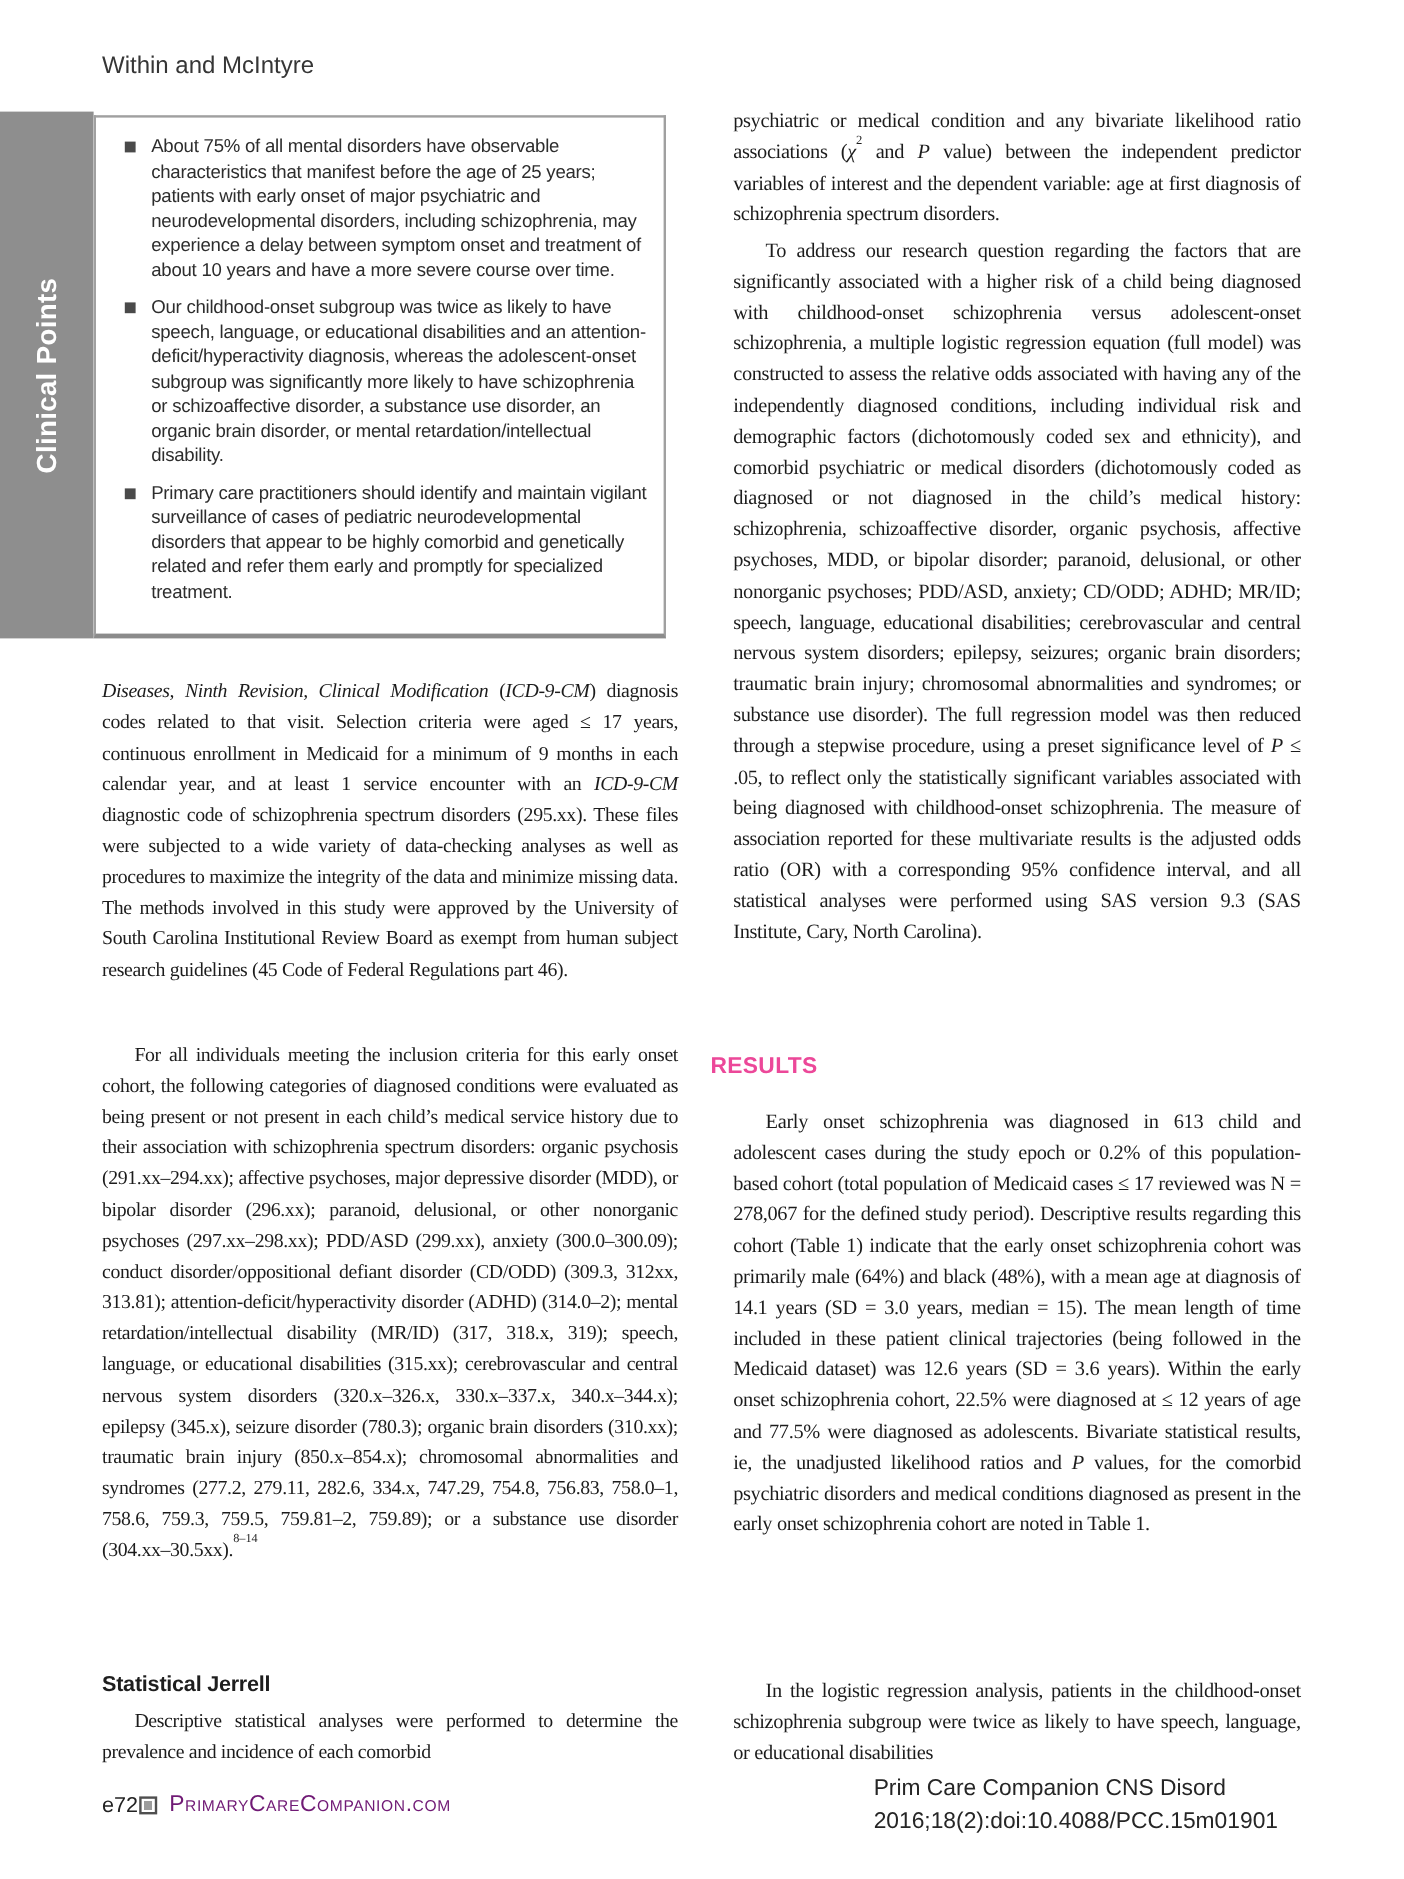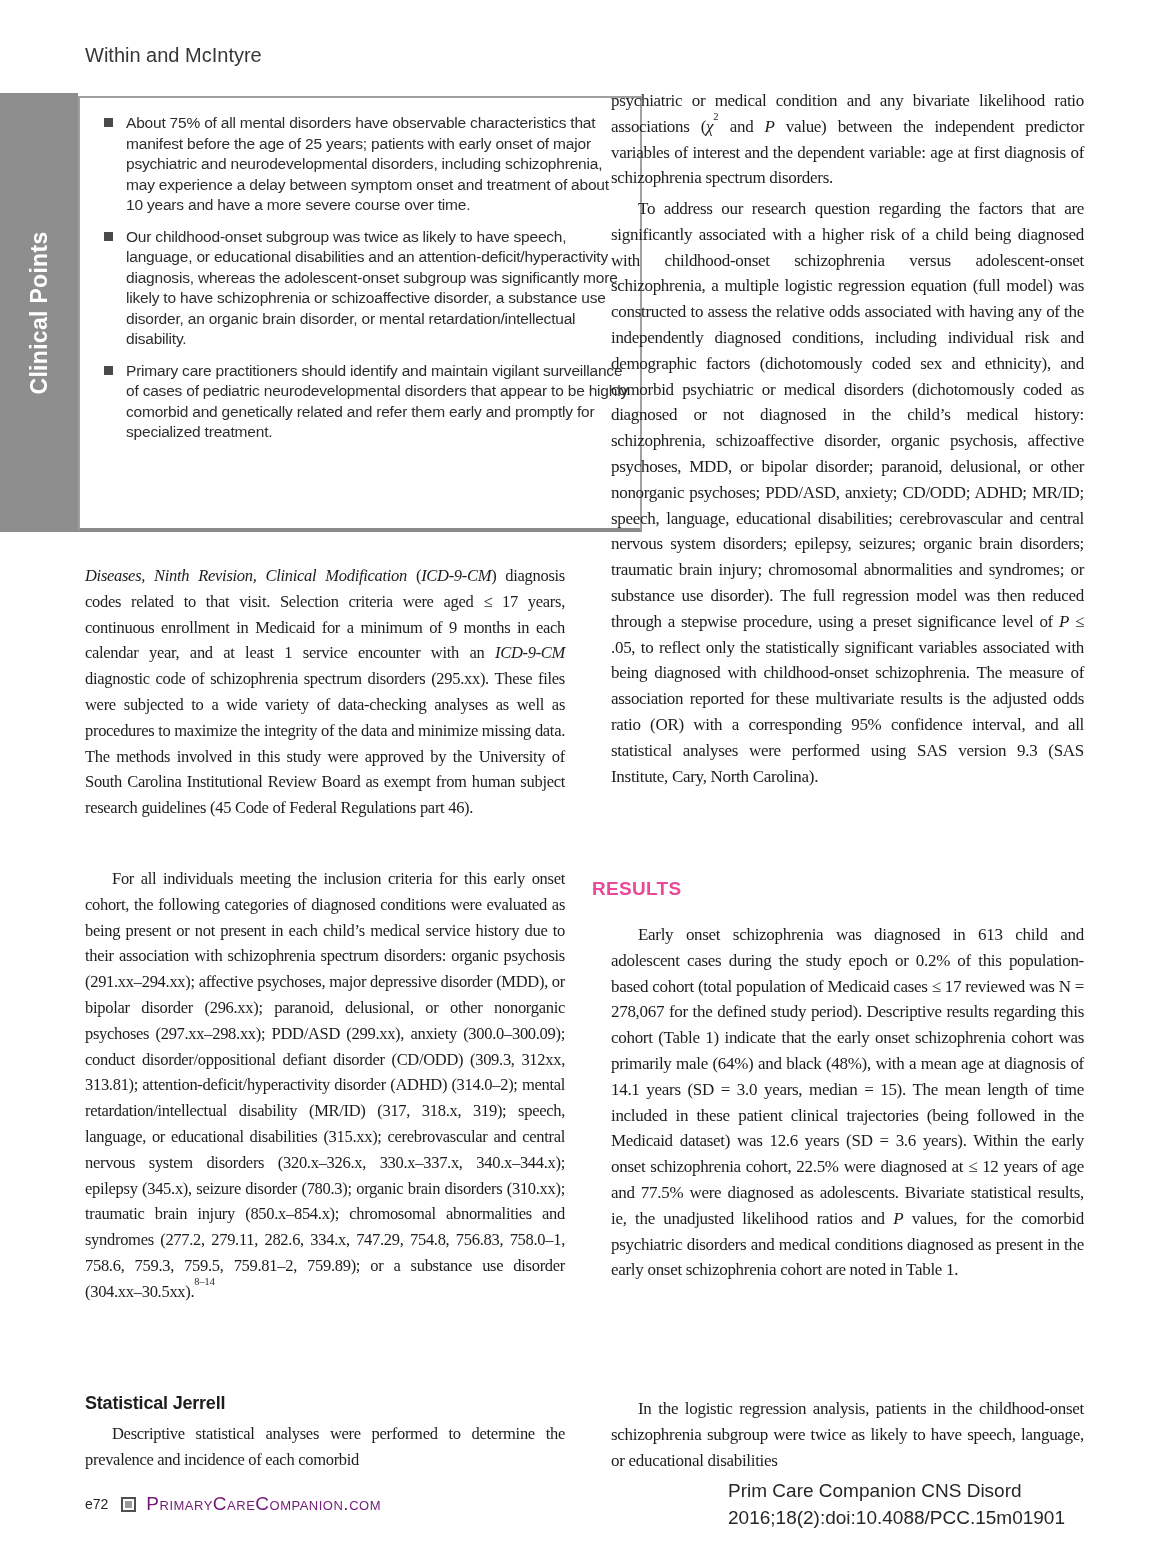--- a/index.html
+++ b/index.html
@@ -20,21 +20,21 @@
   }
   .sidebar-label {
     position:absolute; left:50%; top:50%;
     transform:translate(-50%,-50%) rotate(-90deg);
     white-space:nowrap;
     font-family:"Liberation Sans", sans-serif; font-weight:bold;
     font-size:23px; color:#ffffff; letter-spacing:0.3px;
   }
   
   .cp-box {
-    position:absolute; left:78px; top:96px; width:564px; height:436px;
+    position:absolute; left:78px; top:96px; width:477px; height:436px;
     box-sizing:border-box; background:#ffffff;
     border:2px solid #a0a0a0; border-bottom:4px solid #8b8b8b;
     padding:15px 12px 8px 24px;
   }
   .cp-bullet { display:flex; margin-bottom:11px; }
   .bullet-sq {
     flex:0 0 auto; width:9px; height:9px; background:#4a4a4a;
     margin:5px 13px 0 0;
   }
   .cp-text {
@@ -62,22 +62,22 @@
     position:absolute; margin:0;
     font-family:"Liberation Sans", sans-serif; font-weight:bold;
     font-size:19px; color:#ec4899; letter-spacing:0.3px;
   }
   
   .footer-left {
     position:absolute; left:85px; top:1493px;
     display:flex; align-items:center;
   }
   .footer-page {
-    font-family:"Liberation Sans", sans-serif; font-size:14px; color:#222222;
-    margin-right:13px;
+    font-family:"Liberation Sans", sans-serif; font-size:18px; color:#222222;
+    margin-right:1px;
   }
   .footer-icon {
     width:15px; height:15px; box-sizing:border-box;
     border:2px solid #4f4f4f; padding:2px;
     background:#9c9c9c; background-clip:content-box;
     margin-right:10px;
   }
   .footer-site {
     font-family:Liberation Sans, sans-serif; font-variant:small-caps;
     font-size:19px; letter-spacing:0.5px; color:#701a75;

